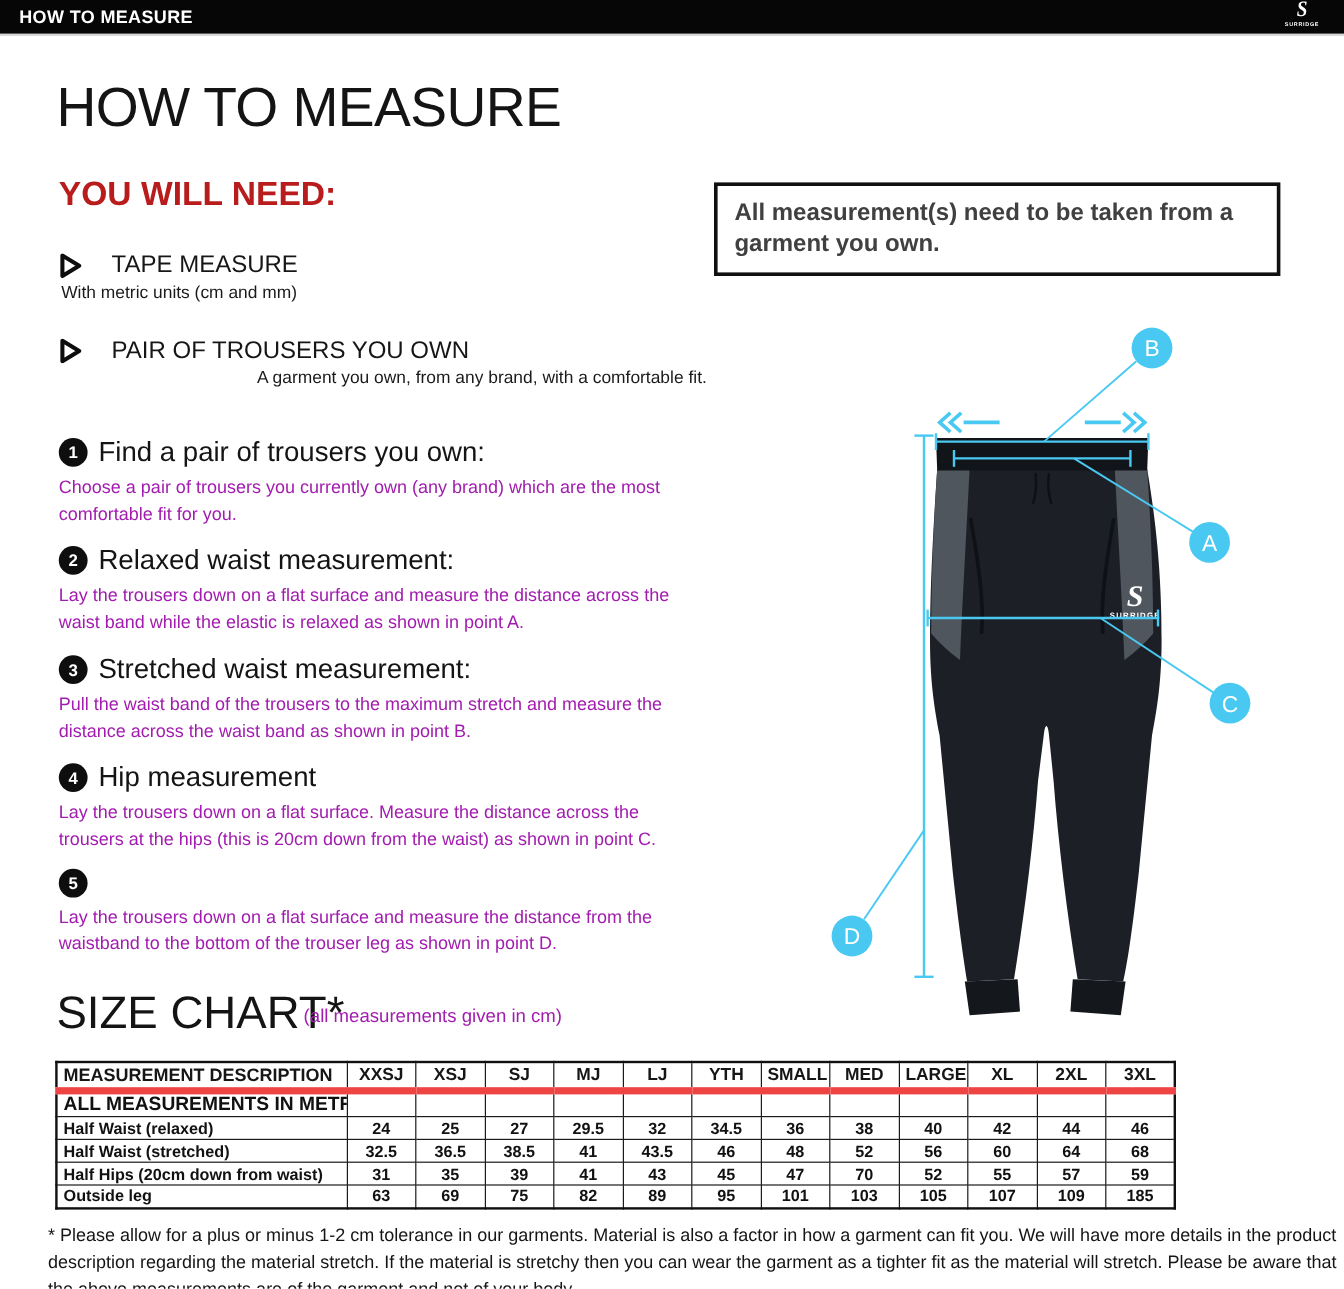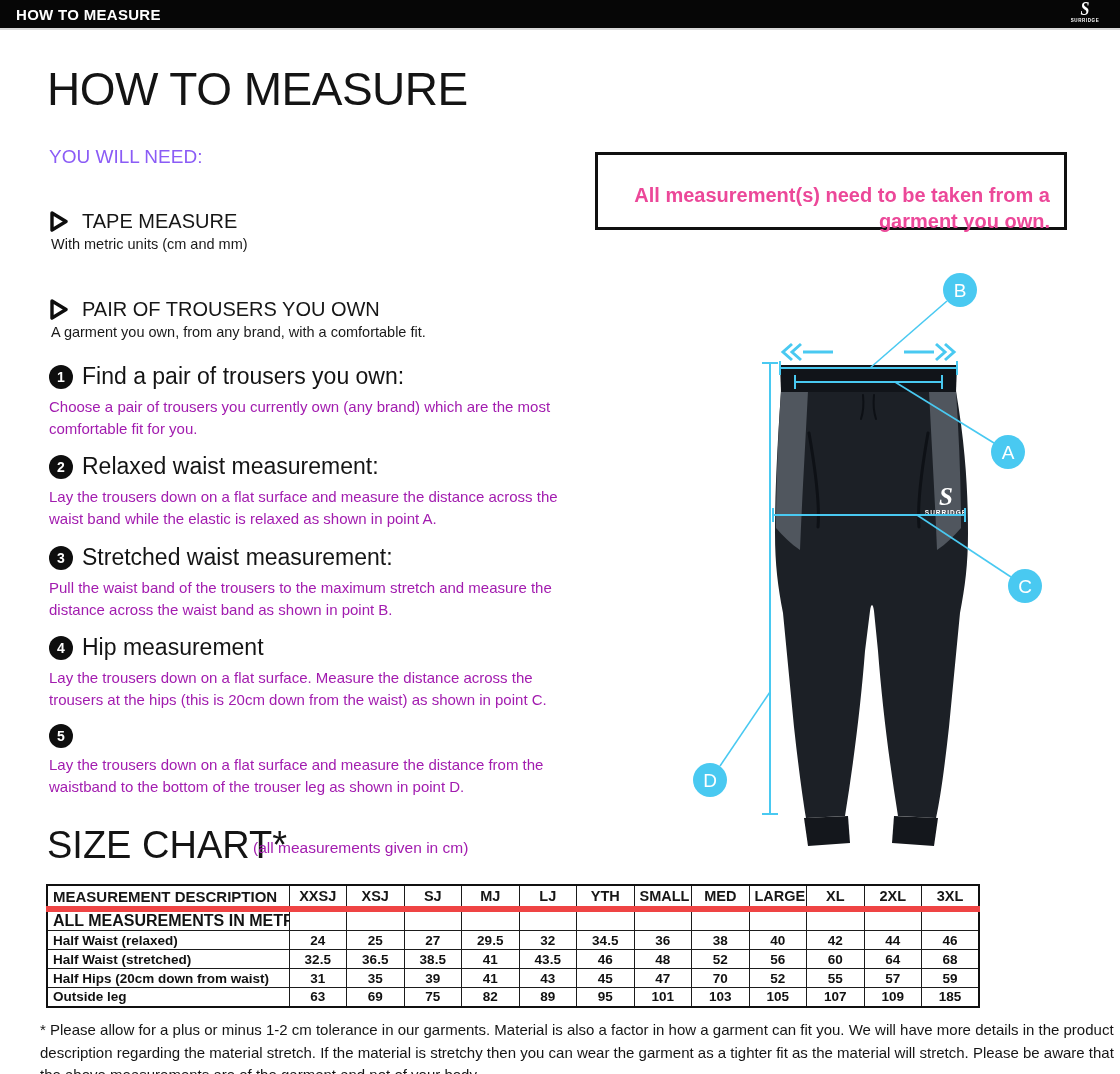--- a/index.html
+++ b/index.html
@@ -11,37 +11,37 @@
   }
   
   .topbar { position:absolute; left:0; top:0; width:1120px; height:30px; background:#060606; border-bottom:2px solid #d9d9d9; box-sizing:border-box; }
   .topbar-title { position:absolute; left:16px; top:6px; color:#fff; font-size:15px; font-weight:bold; letter-spacing:.3px; }
   .topbar-logo { position:absolute; right:12px; top:1px; width:46px; text-align:center; color:#fff; line-height:1; }
   .topbar-logo .logo-s { display:block; font-family:"Liberation Serif", serif; font-style:italic; font-weight:bold; font-size:16px; transform:scaleY(1.15); }
   .topbar-logo .logo-name { display:block; font-size:4.5px; font-weight:bold; letter-spacing:.6px; margin-top:2px; }
 
   
   .page-title { position:absolute; left:47px; top:62px; margin:0; font-size:46px; font-weight:400; letter-spacing:-.5px; color:#141414; }
-  .ywn-heading { position:absolute; left:49px; top:146px; font-size:19px; font-weight:400; color:#8b5cf6; }
+  .ywn-heading { position:absolute; left:49px; top:146px; font-size:28px; font-weight:700; color:#b91c1c; }
 
   .tool { position:absolute; left:49px; width:540px; }
-  .tool-head { display:flex; align-items:center; gap:13px; font-size:20px; color:#161616; }
+  .tool-head { display:flex; align-items:center; gap:24px; font-size:20px; color:#161616; }
   .play-icon { width:20px; height:21px; flex:0 0 auto; }
   .tool-note { margin-top:3px; margin-left:2px; font-size:14.5px; color:#1a1a1a; }
   #tool-0 { top:210px; }
-  #tool-1 { top:298px; }
+  #tool-1 { top:281px;text-align:right; }
 
   .step { position:absolute; left:49px; width:540px; }
   #step-0 { top:363px; } #step-1 { top:453px; } #step-2 { top:544px; } #step-3 { top:634px; } #step-4 { top:724px; }
   .step-head { display:flex; align-items:center; gap:9px; font-size:23px; color:#141414; }
   .step-num { width:24px; height:24px; border-radius:50%; background:#0e0e0e; color:#fff; font-size:14px; font-weight:bold; display:flex; align-items:center; justify-content:center; flex:0 0 auto; }
   .step-body { margin-top:6px; font-size:15px; line-height:1.45; width:524px; color:#a21caf; }
 
   
-  .note-box { position:absolute; left:595px; top:152px; width:472px; height:78px; box-sizing:border-box; border:3px solid #101010; padding:27px 14px; font-size:20px; font-weight:bold; line-height:1.32; color:#ec4899;text-align:right; }
+  .note-box { position:absolute; left:595px; top:152px; width:472px; height:78px; box-sizing:border-box; border:3px solid #101010; padding:9px 14px; font-size:20px; font-weight:bold; line-height:1.32; color:#404040; }
   .figure-wrap { position:absolute; left:690px; top:255px; width:380px; height:605px; }
 
   
   .size-heading { position:absolute; left:47px; top:824px; font-size:38px; font-weight:400; color:#141414; }
   .size-sub { position:absolute; left:253px; top:839px; font-size:15.5px; color:#a21caf; }
 
   .size-table { position:absolute; left:46px; top:884px; width:934px; border-collapse:collapse; table-layout:fixed; border:2px solid #101010; }
   .size-table th, .size-table td { border:1px solid #1b1b1b; padding:0 5px; box-sizing:border-box; overflow:hidden; white-space:nowrap; }
   .size-table col.desc-col { width:242px; }
   .size-table thead th { height:24px; font-size:14.5px; font-weight:bold; text-align:center; border-bottom:6px solid #ef4444; }

